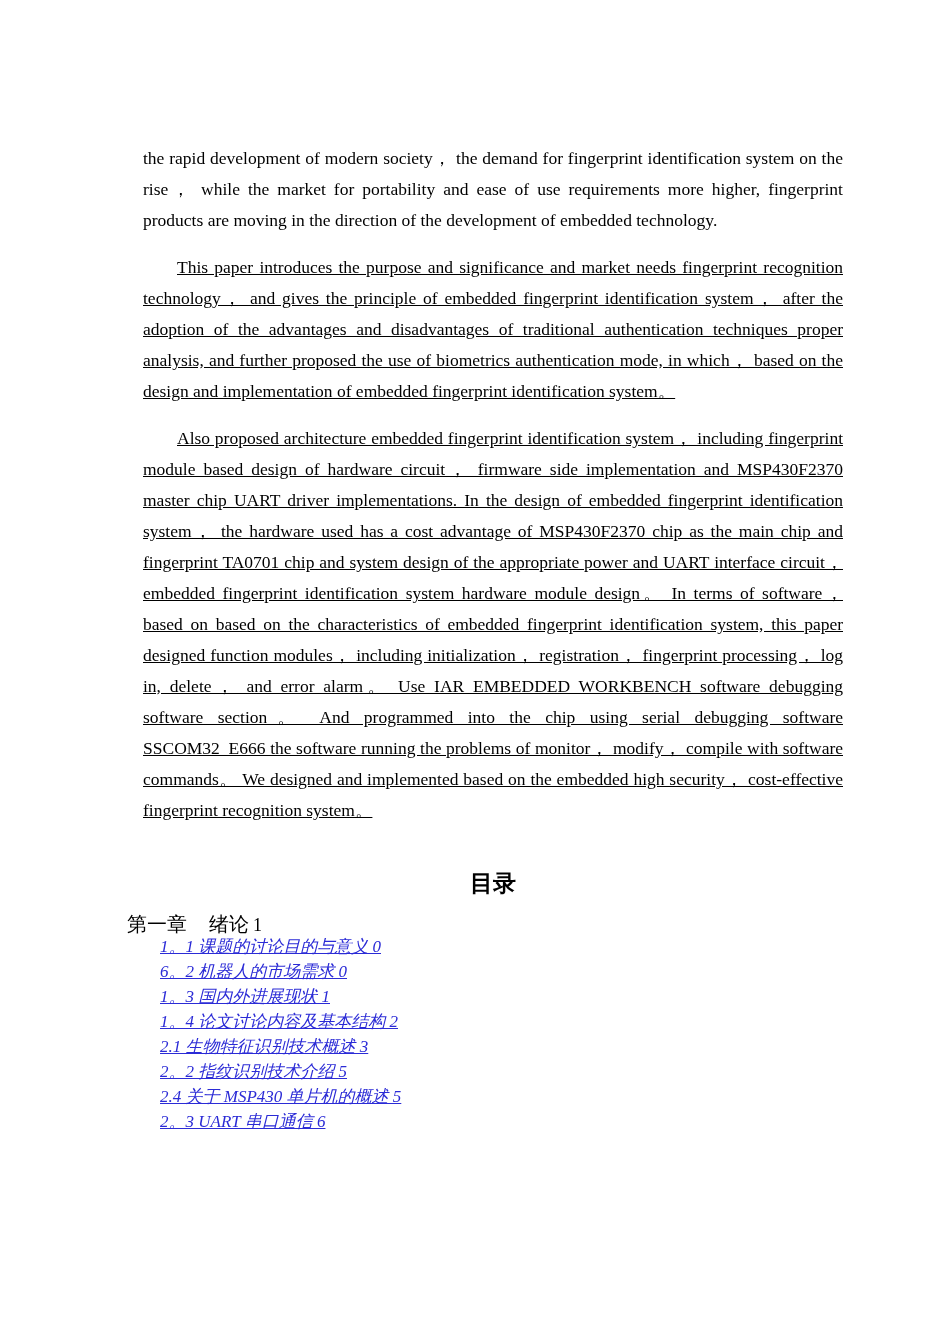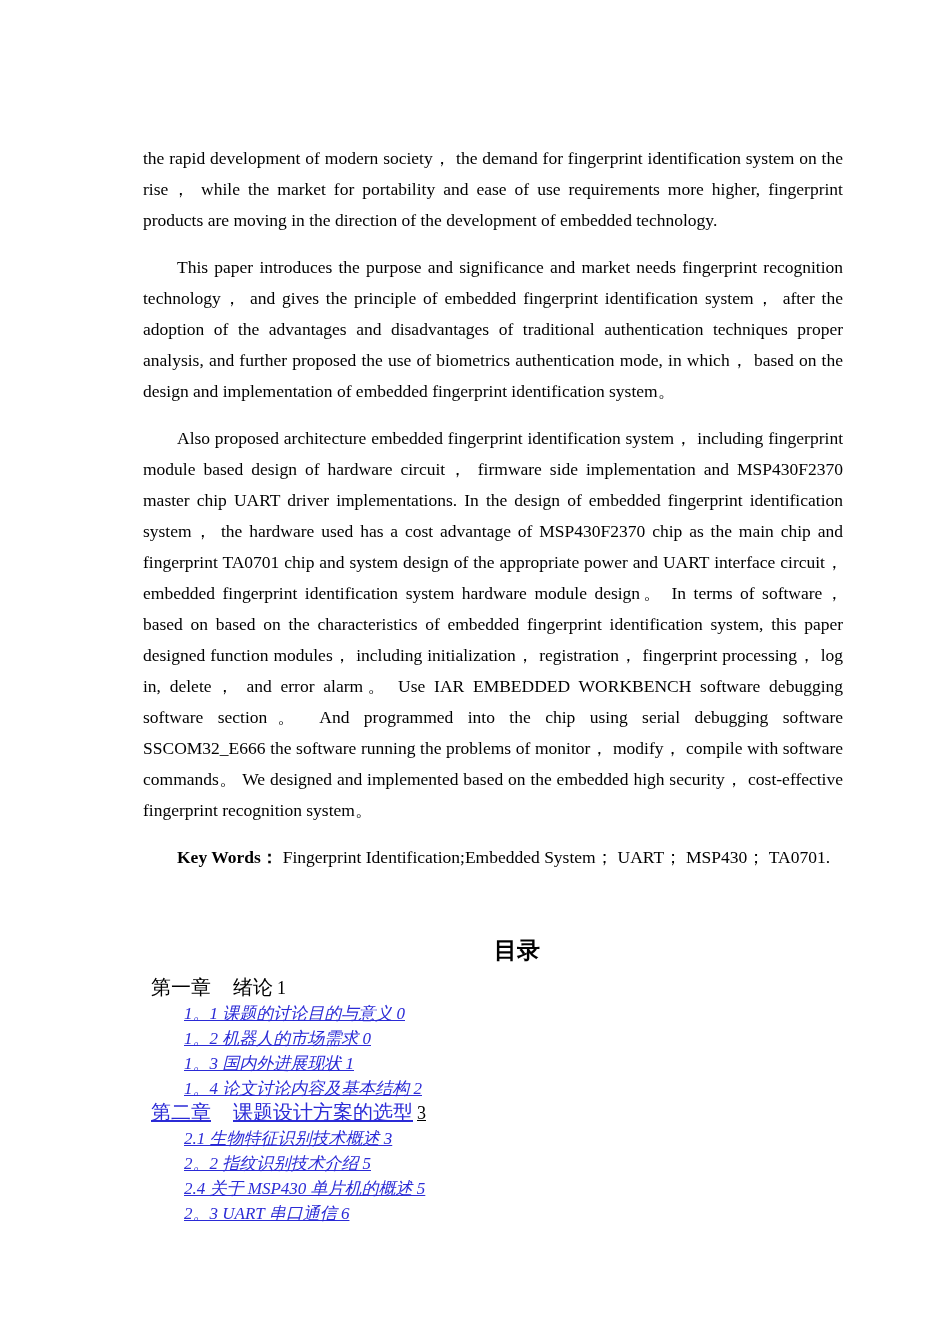--- a/index.html
+++ b/index.html
@@ -26,43 +26,43 @@
       line-height: 31px;
       text-align: justify;
       text-align-last: left;
       letter-spacing: 0;
     }
     .abstract p {
       margin: 16px;
     }
     .abstract p.indent {
       text-indent: 34px;
+      text-decoration: underline;
     }
     .kw-label {
       font-weight: bold;
     }
     .toc {
       position: absolute;
       left: 127px;
-      top: 932px;
+      top: 865px;
       width: 732px;
       font-family: "DejaVu Sans", "Liberation Sans", sans-serif;
-      margin-left: 24px;
     }
     .toc-title {
       text-align: center;
       font-weight: bold;
       font-size: 23px;
       line-height: 36px;
       margin: 0 0 8px 0;
       padding-left: 0px;
     }
     .toc-chapter {
       font-size: 20px;
-      line-height: 23px;
+      line-height: 31px;
       height: 25px;
       white-space: nowrap;
     }
     .toc-chapter .page-num {
       font-family: "Liberation Serif", serif;
       font-size: 18px;
       margin-left: 4px;
     }
     .toc-chapter.linked a {
       color: #2b2bd6;
@@ -91,35 +91,31 @@
     }
   </style>
 </head>
 <body>
 
 <div class="page">
   <div class="abstract">
     <p>the rapid development of modern society， the demand for fingerprint identification system on the rise， while the market for portability and ease of use requirements more higher, fingerprint products are moving in the direction of the development of embedded technology.</p>
     <p class="indent">This paper introduces the purpose and significance and market needs fingerprint recognition technology， and gives the principle of embedded fingerprint identification system， after the adoption of the advantages and disadvantages of traditional authentication techniques proper analysis, and further proposed the use of biometrics authentication mode, in which， based on the design and implementation of embedded fingerprint identification system。</p>
     <p class="indent">Also proposed architecture embedded fingerprint identification system， including fingerprint module based design of hardware circuit， firmware side implementation and MSP430F2370 master chip UART driver implementations. In the design of embedded fingerprint identification system， the hardware used has a cost advantage of MSP430F2370 chip as the main chip and fingerprint TA0701 chip and system design of the appropriate power and UART interface circuit， embedded fingerprint identification system hardware module design。 In terms of software， based on based on the characteristics of embedded fingerprint identification system, this paper designed function modules， including initialization， registration， fingerprint processing， log in, delete， and error alarm。 Use IAR EMBEDDED WORKBENCH software debugging software section。 And programmed into the chip using serial debugging software SSCOM32_E666 the software running the problems of monitor， modify， compile with software commands。 We designed and implemented based on the embedded high security， cost-effective fingerprint recognition system。</p>
-    <p class="indent"><span class="kw-label">Key Words：</span><span> Fingerprint Identification;Embedded System； UART； MSP430； TA0701.</span></p>
   </div>
 </div>
 
 <div class="toc">
   <div class="toc-title">目录</div>
 
   <div class="toc-chapter">
     <span>第一章</span><span class="chapter-gap"></span><span>绪论</span><span class="page-num">1</span>
   </div>
   <div class="toc-item"><a href="#">1。1 课题的讨论目的与意义 0</a></div>
-  <div class="toc-item"><a href="#">1。2 机器人的市场需求 0</a></div>
+  <div class="toc-item"><a href="#">6。2 机器人的市场需求 0</a></div>
   <div class="toc-item"><a href="#">1。3 国内外进展现状 1</a></div>
   <div class="toc-item"><a href="#">1。4 论文讨论内容及基本结构 2</a></div>
 
-  <div class="toc-chapter linked">
-    <a href="#"><span>第二章</span><span class="chapter-gap"></span><span>课题设计方案的选型</span></a><span class="page-num">3</span>
-  </div>
   <div class="toc-item"><a href="#">2.1 生物特征识别技术概述 3</a></div>
   <div class="toc-item"><a href="#">2。2 指纹识别技术介绍 5</a></div>
   <div class="toc-item"><a href="#">2.4 关于 MSP430 单片机的概述 5</a></div>
   <div class="toc-item"><a href="#">2。3 UART 串口通信 6</a></div>
 </div>
 
 </body></html>

